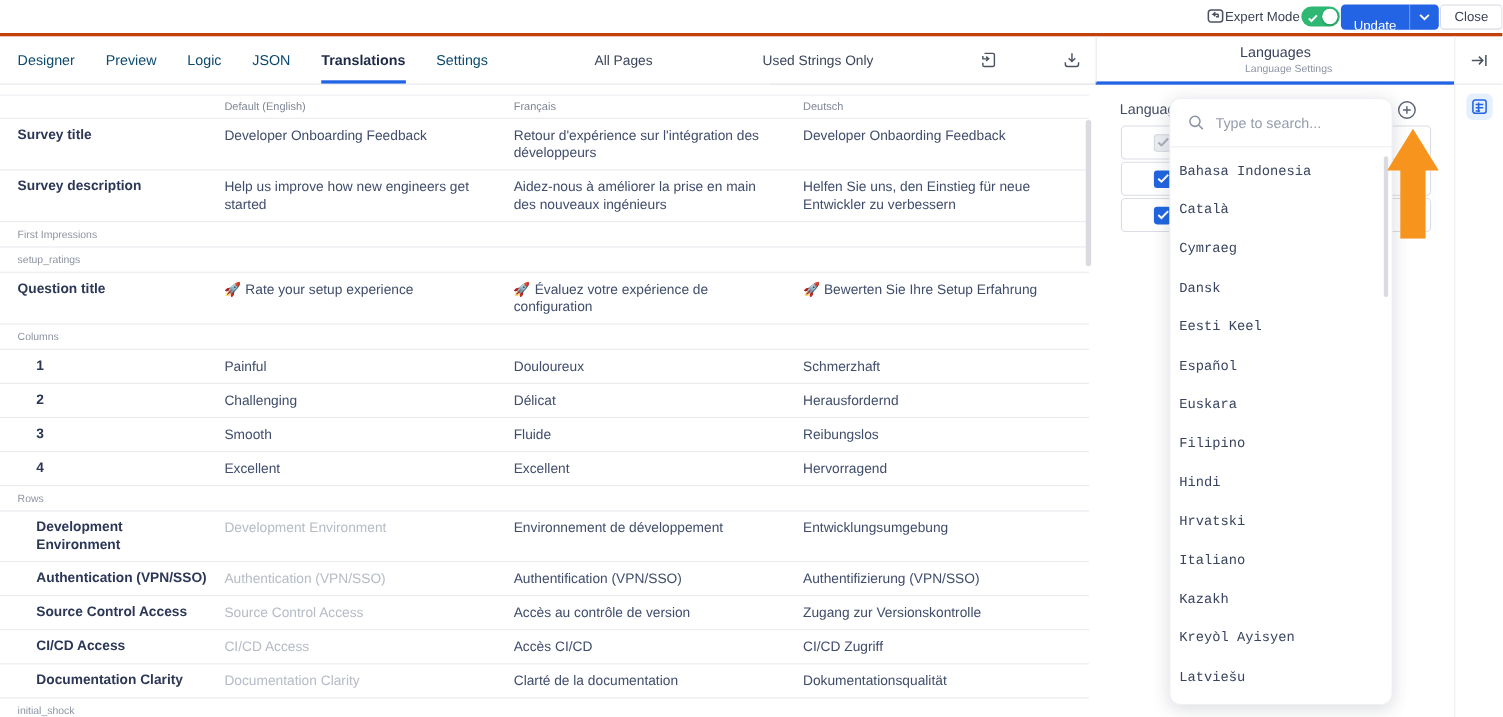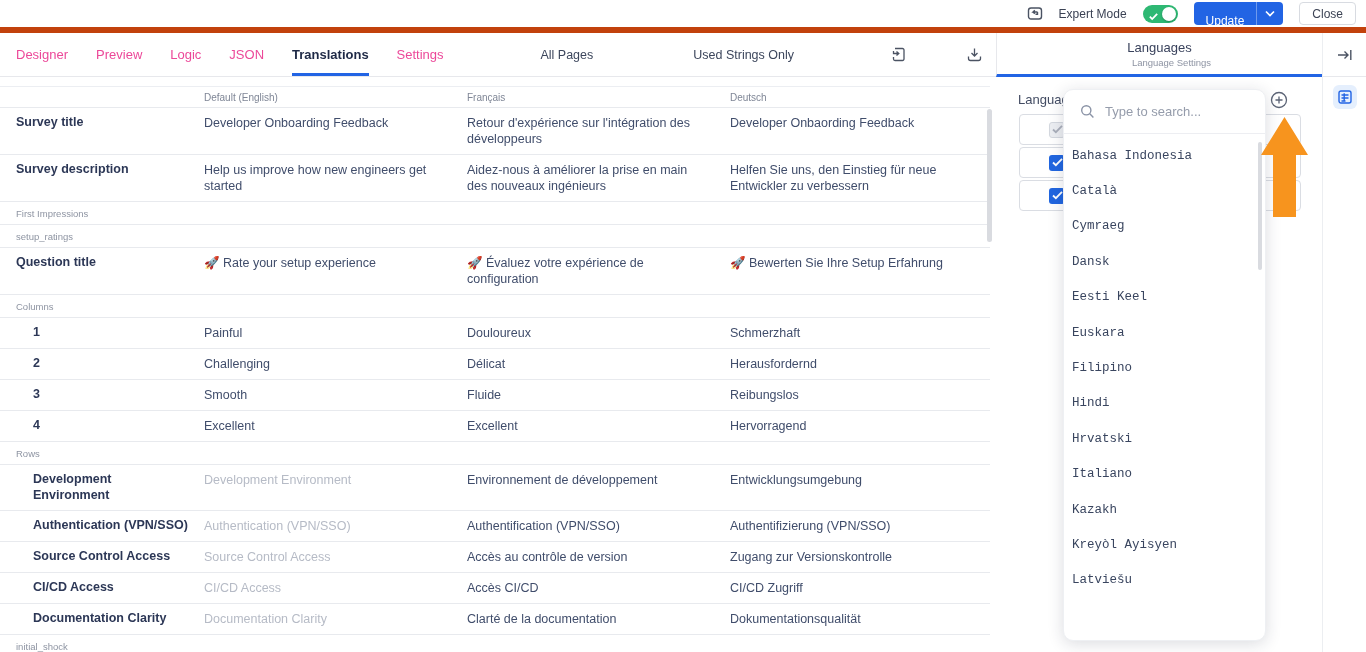--- a/index.html
+++ b/index.html
@@ -2,42 +2,42 @@
 <html><head>
 <meta charset="utf-8">
 <style>
   * { box-sizing: border-box; margin: 0; padding: 0; }
   html,body { width:1366px; height:652px; overflow:hidden; background:#fff;
     font-family:"Liberation Sans", sans-serif; }
   #app { position:relative; width:1366px; height:652px; background:#fff; }
 
   
   .topbar { position:absolute; top:0; left:0; width:1366px; height:33px;
-    border-bottom:6px solid #c2410c; display:flex; align-items:center;
-    justify-content:flex-end; gap:16px; padding-right:10px; }
+    border-bottom:3px solid #c2410c; display:flex; align-items:center;
+    justify-content:flex-end; gap:1px; }
   .icon-btn { display:flex; align-items:center; justify-content:center; cursor:pointer; }
   .expert-label { font-size:12px; color:#3b4254; }
   .toggle { width:35px; height:18px; border-radius:10px; background:#2eb873;
     position:relative; flex-shrink:0; }
   .toggle .tick { position:absolute; left:5px; top:3px; }
   .toggle .knob { position:absolute; right:2px; top:2px; width:14px; height:14px;
     border-radius:50%; background:#fff; box-shadow:0 1px 2px rgba(0,0,0,.25); }
   .btn-update { display:flex; align-items:center; height:23px; background:#2264e4;
     border-radius:4px; color:#fff; font-size:12px; overflow:hidden; }
   .btn-update .u-main { padding:0 12px;margin-top:15px; }
   .btn-update .u-div { width:1px; height:23px; background:rgba(255,255,255,.35); }
   .btn-update .u-chev { padding:0 8px; display:flex; align-items:center; }
   .btn-close { height:23px; padding:0 12px; border:1px solid #d8dbe1; border-radius:4px;
     background:#fff; font-size:12px; color:#3c4354; display:flex; align-items:center; }
 
   
   .tabbar { position:absolute; top:33px; left:0; width:996px; height:44px;
     border-bottom:1px solid #e7e8ec; display:flex; align-items:stretch;
     padding-left:16px; }
-  .tab { display:flex; align-items:center; font-size:13px; color:#ec4899;
+  .tab { display:flex; align-items:center; font-size:13px; color:#0c4a6e;
     margin-right:28px; border-bottom:3px solid transparent; padding-top:3px; cursor:pointer; }
   .tab.active { color:#1e2946; font-weight:bold; border-bottom-color:#2264e4; }
 
   .trans-toolbar { position:absolute; top:33px; left:700px; width:296px; height:44px;
     border-bottom:1px solid #e7e8ec; display:flex; align-items:center;
     justify-content:flex-end;gap:33px; }
   .tt-item { font-size:12.5px; color:#3c465c; padding:0 17px; cursor:pointer; white-space:nowrap; }
   .tt-sep { width:1px; height:26px; background:#e4e6ea; }
   .tt-icon { padding:0 13px; cursor:pointer; display:flex; align-items:center; height:100%; }
 
@@ -311,20 +311,21 @@
           <path d="M9.8 9.8 L13.4 13.4"></path>
       </svg>
       <input type="text" placeholder="Type to search..." style="">
     </div>
     <div class="dd-list" id="dd-list">
         <div class="dd-item">Bahasa Indonesia</div>
         <div class="dd-item">Català</div>
         <div class="dd-item">Cymraeg</div>
         <div class="dd-item">Dansk</div>
         <div class="dd-item">Eesti Keel</div>
+        <div class="dd-item">Español</div>
         <div class="dd-item">Euskara</div>
         <div class="dd-item">Filipino</div>
         <div class="dd-item">Hindi</div>
         <div class="dd-item">Hrvatski</div>
         <div class="dd-item">Italiano</div>
         <div class="dd-item">Kazakh</div>
         <div class="dd-item">Kreyòl Ayisyen</div>
         <div class="dd-item">Latviešu</div>
       </div>
     <div class="dd-scrollbar"></div>

